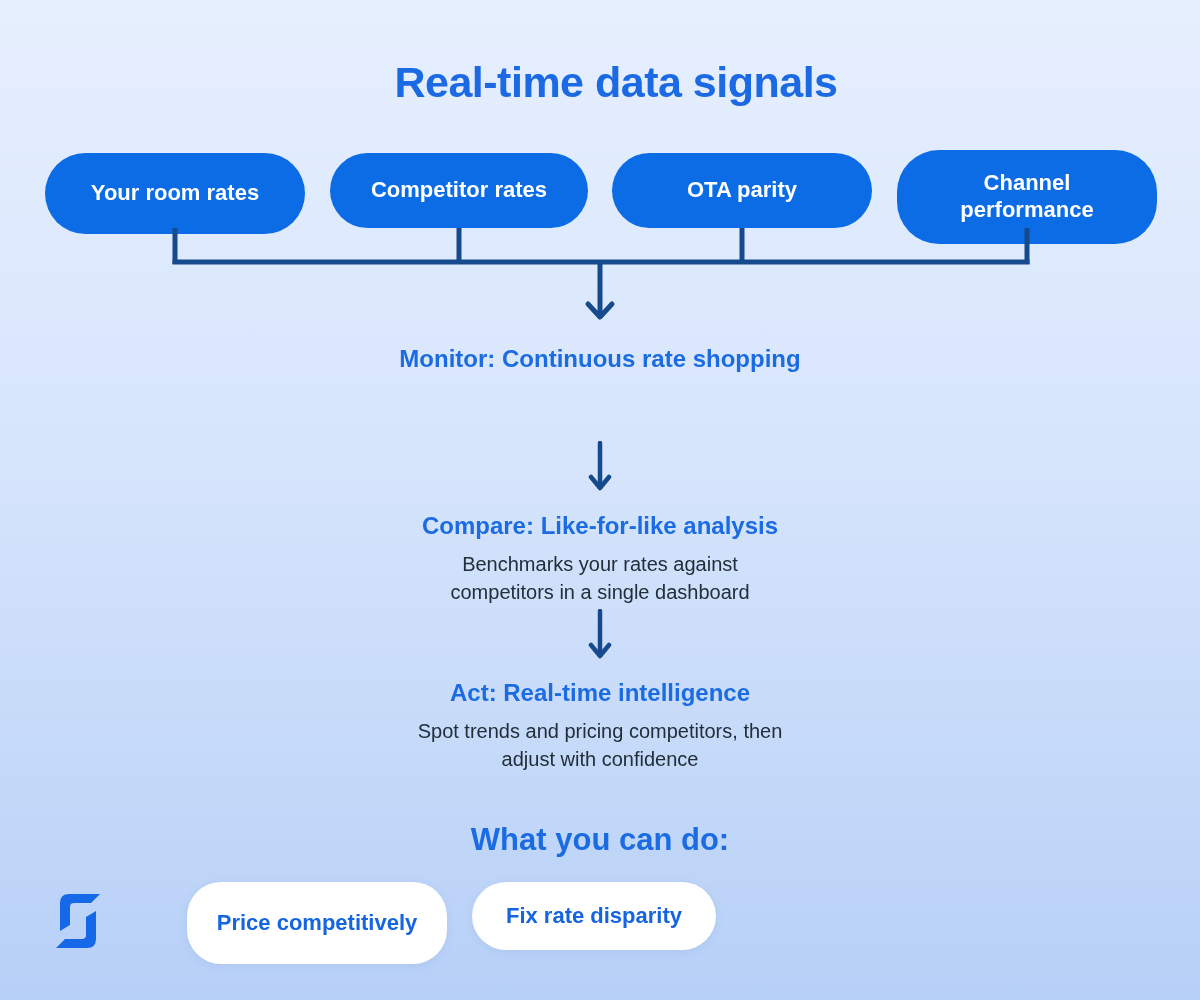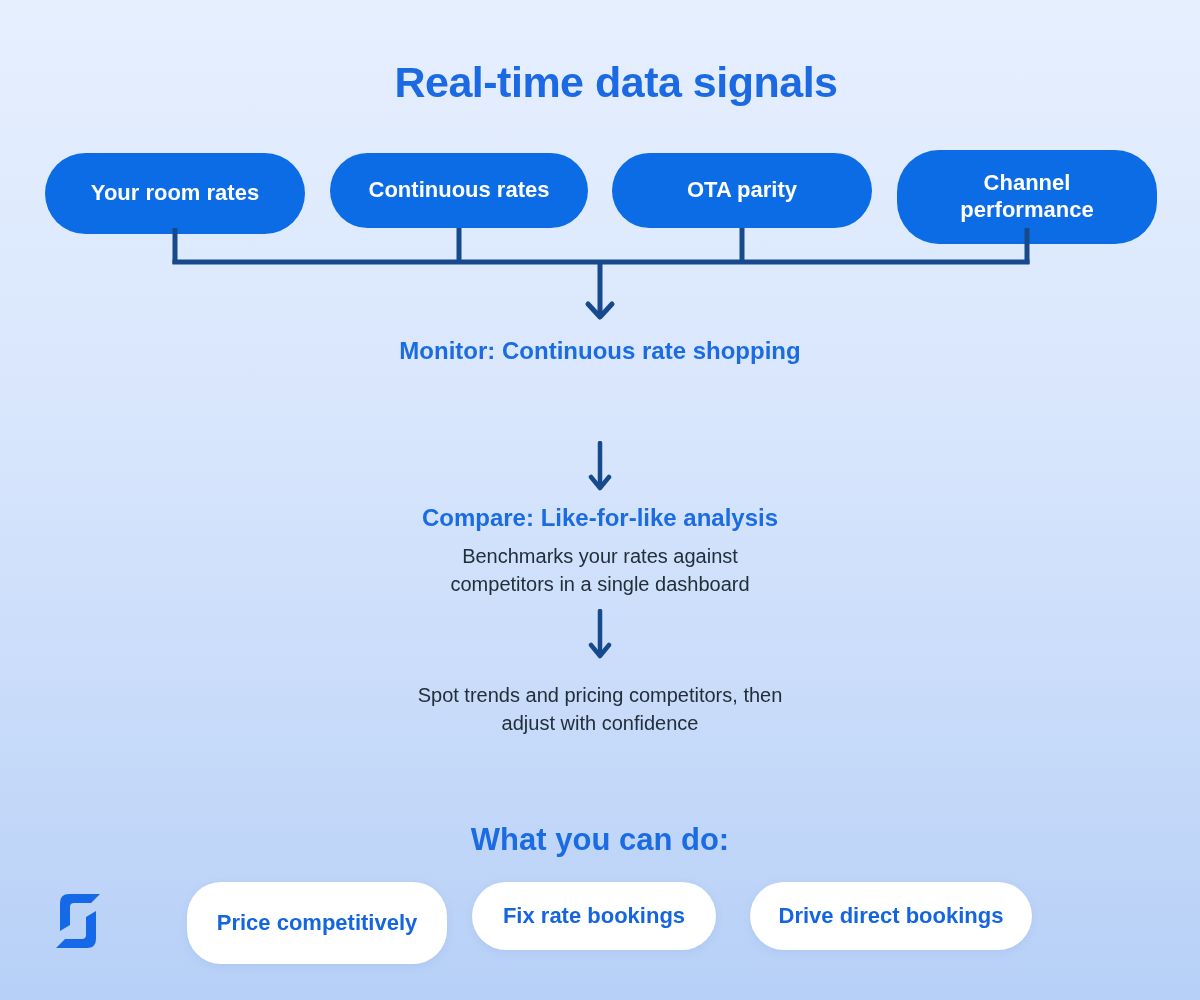--- a/index.html
+++ b/index.html
@@ -43,21 +43,21 @@
   }
   .p1 { left: 45px;  top: 153px; width: 260px; height: 81px; }
   .p2 { left: 330px; top: 153px; width: 258px; height: 75px; }
   .p3 { left: 612px; top: 153px; width: 260px; height: 75px; }
   .p4 { left: 897px; top: 150px; width: 260px; height: 94px; }
 
   .connector { position: absolute; left: 0; top: 226px; }
 
   .step { position: absolute; left: 0; width: 100%; text-align: center; }
   .step h2 {
-    margin: 0;
+    margin: 8px;
     font-size: 24px;
     font-weight: bold;
     color: #1b6ce2;
   }
   .step p {
     margin: 10px auto 0;
     font-size: 20px;
     line-height: 1.42;
     color: #222e3a;
   }
@@ -97,21 +97,21 @@
 <body>
 
 <div class="canvas">
 
   <h1 class="title">Real-time data signals</h1>
 
   <div class="pill pill-blue p1">
     <span>Your room rates</span>
   </div>
   <div class="pill pill-blue p2">
-    <span>Continuous rates</span>
+    <span>Competitor rates</span>
   </div>
   <div class="pill pill-blue p3">
     <span>OTA parity</span>
   </div>
   <div class="pill pill-blue p4">
     <span>Channel performance</span>
   </div>
 
   <svg class="connector" width="1200" height="100" viewBox="0 0 1200 100">
     <path d="M175,2 V38 M459,2 V38 M742,2 V38 M1027,2 V38" fill="none" stroke="#174a8c" stroke-width="5"></path>
@@ -133,33 +133,31 @@
     <h2>Compare: Like-for-like analysis</h2>
     <p>Benchmarks your rates against competitors in a single dashboard</p>
   </section>
 
   <svg class="flow-arrow a2" width="24" height="54" viewBox="0 0 24 54">
     <path d="M12,2 V42" fill="none" stroke="#174a8c" stroke-width="4.5" stroke-linecap="round"></path>
     <path d="M3,36 L12,47 L21,36" fill="none" stroke="#174a8c" stroke-width="4.5" stroke-linecap="round" stroke-linejoin="round"></path>
   </svg>
 
   <section class="step s3">
+    <h2>Act: Real-time intelligence</h2>
     <p>Spot trends and pricing competitors, then adjust with confidence</p>
   </section>
 
   <h2 class="outcomes-heading">What you can do:</h2>
 
   <div class="pill pill-white w1">
     <span>Price competitively</span>
   </div>
   <div class="pill pill-white w2">
-    <span>Fix rate bookings</span>
-  </div>
-  <div class="pill pill-white w3">
-    <span>Drive direct bookings</span>
+    <span>Fix rate disparity</span>
   </div>
 
   <svg class="logo" width="46" height="62" viewBox="0 0 46 62">
     <path d="M45,4 L14,4 Q5,4 5,13 L5,41 L15,35 L15,17 Q15,13 19,13 L36,13 Z" fill="#1568e8"></path>
     <path d="M1,58 L32,58 Q41,58 41,49 L41,21 L31,27 L31,45 Q31,49 27,49 L10,49 Z" fill="#1568e8"></path>
   </svg>
 
 </div>
 
 </body></html>

